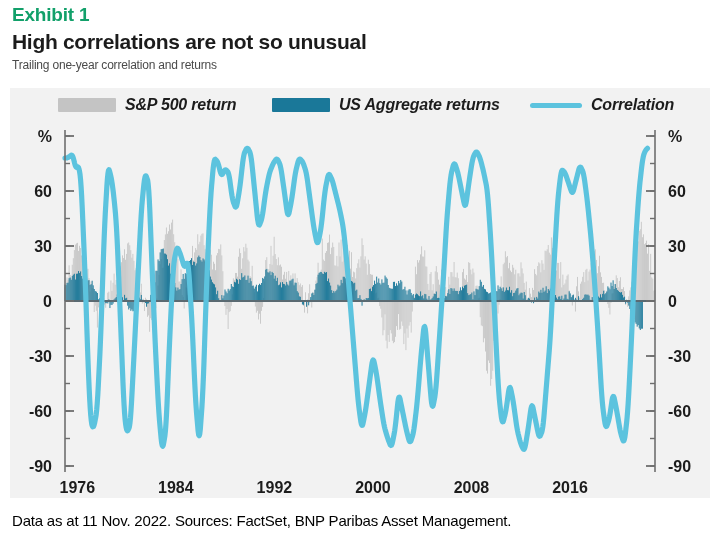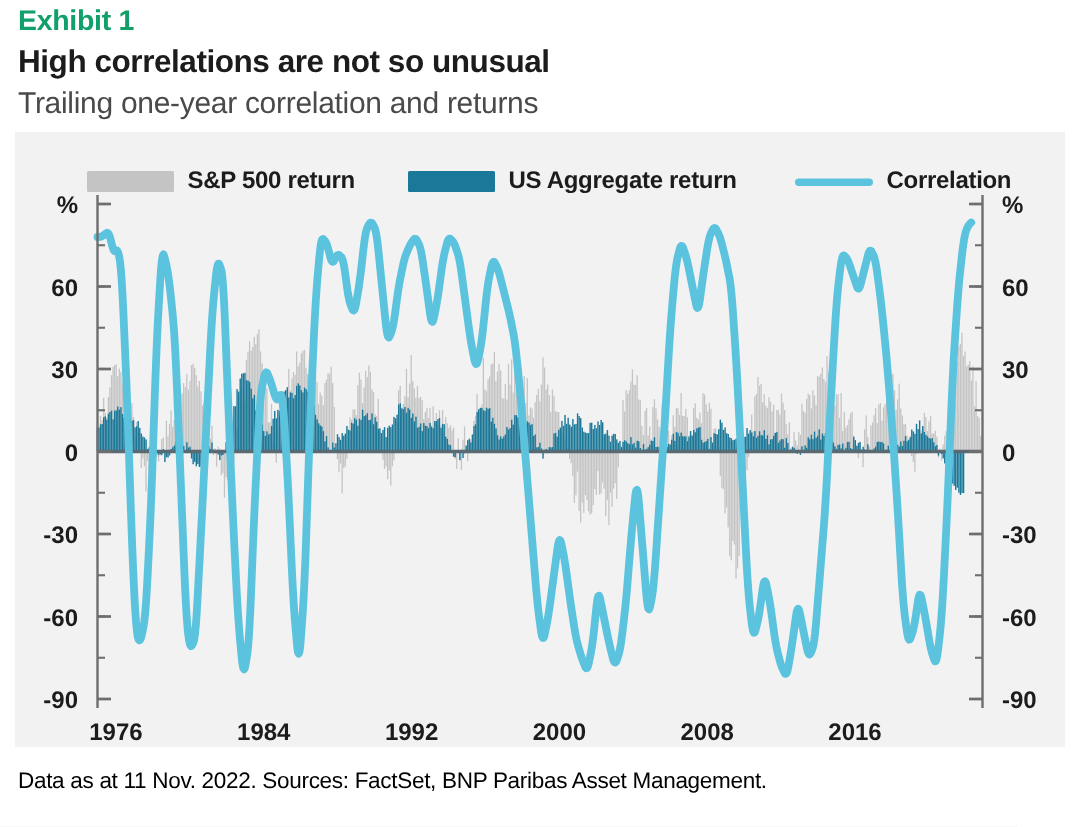--- a/index.html
+++ b/index.html
@@ -18,32 +18,32 @@
     letter-spacing:-0.2px;
   }
   .title{
     position:absolute;left:12px;top:30px;
     font-size:21px;font-weight:bold;color:#1c1c1c;
     letter-spacing:-0.3px;
     text-align:right;
   }
   .subtitle{
     position:absolute;left:12px;top:58px;
-    font-size:20px;font-weight:normal;color:#4a4a4a;
+    font-size:12px;font-weight:normal;color:#4a4a4a;
     letter-spacing:-0.2px;
   }
 
   .panel{
     position:absolute;left:10px;top:88px;
     width:700px;height:410px;
     background:#f2f2f2;
   }
 
   .legend{
-    position:absolute;left:0;top:20px;width:700px;height:28px;
+    position:absolute;left:0;top:4px;width:700px;height:28px;font-style:italic;
   }
   .legend-item{
     position:absolute;top:0;height:26px;
     display:flex;align-items:center;gap:9px;
   }
   .lg1{left:48px;}
   .lg2{left:262px;}
   .lg3{left:520px;align-items:center;}
   .swatch{display:block;width:58px;height:14px;border-radius:1px;}
   .swatch-line{display:block;width:52px;height:5px;border-radius:3px;}
@@ -72,21 +72,21 @@
 
   <div class="panel">
 
     <div class="legend">
       <div class="legend-item lg1">
         <span class="swatch" id="sw0" style="background: rgb(196, 196, 196);"></span>
         <span class="legend-label">S&amp;P 500 return</span>
       </div>
       <div class="legend-item lg2">
         <span class="swatch" id="sw1" style="background: rgb(26, 120, 153);"></span>
-        <span class="legend-label">US Aggregate return</span>
+        <span class="legend-label">US Aggregate returns</span>
       </div>
       <div class="legend-item lg3">
         <span class="swatch-line" id="sw2" style="background: rgb(92, 195, 222);"></span>
         <span class="legend-label">Correlation</span>
       </div>
     </div>
 
     <div class="plotbox">
       <svg class="chart" id="chart-svg" viewBox="0 0 700 372" preserveAspectRatio="none">
           <g>

